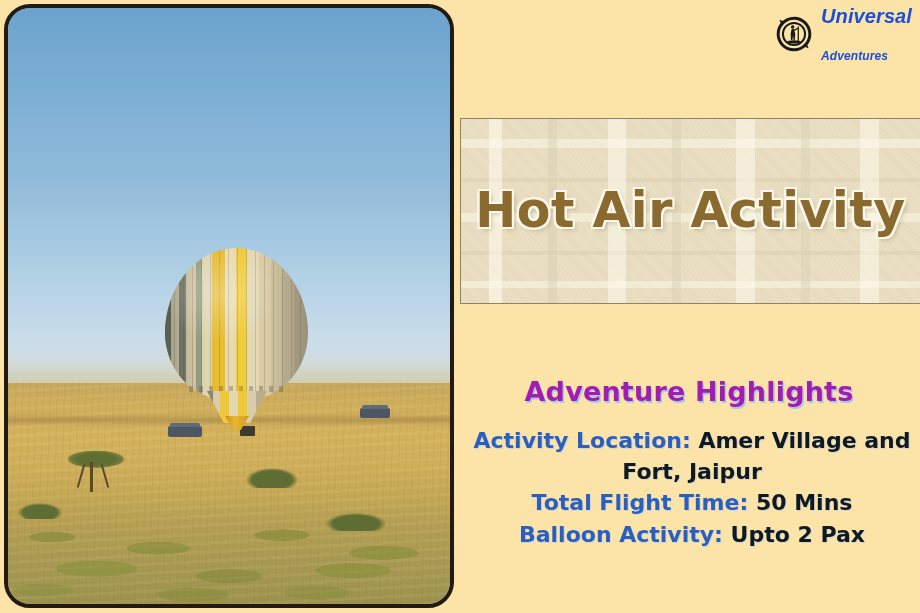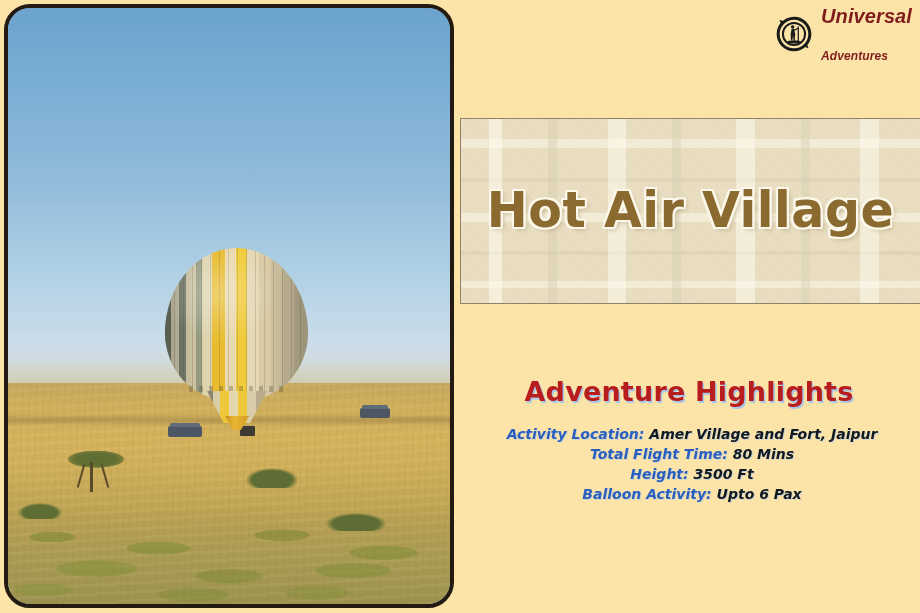--- a/index.html
+++ b/index.html
@@ -231,21 +231,21 @@
     display:flex; align-items:center; gap:7px;
   }
   .logo-mark {
     width:40px; height:40px; flex:none;
   }
   .logo-text {
     display:flex; flex-direction:column;
     line-height: 1.0;
     font-weight: 800;
     font-style: italic;
-    color: #7f1d1d;
+    color: #1d4ed8;
     letter-spacing: .1px;
     gap: 24px;
   }
   .logo-text .l1 { font-size: 20px; }
   .logo-text .l2 { font-size: 12px; }
 
   
   .title-box {
     position:absolute;
     left: 2px; top: 118px;
@@ -306,37 +306,36 @@
   }
 
   
   .highlights-heading {
     position:absolute;
     left:0; right:0; top: 376px;
     text-align:center;
     font-family: "DejaVu Sans", sans-serif;
     font-weight:700;
     font-size: 27px;
-    color: #b91c1c;
+    color: #a21caf;
     text-shadow: 1.5px 1.5px 0 rgba(160,195,240,.9);
     letter-spacing: .2px;
   }
   .highlights-list {
     position:absolute;
     left: 14px; right: 8px; top: 425px;
     text-align:center;
   }
   .hl-row {
     font-family: "DejaVu Sans", sans-serif;
     font-weight: 700;
-    font-size: 14px;
+    font-size: 22px;
     line-height: 1.42;
     color: #121a26;
     text-shadow: 1px 1px 0 rgba(170,200,240,.55);
-    font-style: italic;
   }
   .hl-label { color: #2a5fbf; }
   .hl-value { color: #101820; }
 </style>
 </head>
 <body>
 
 <div class="photo-card">
   <div class="photo">
     <div class="sky"></div>
@@ -391,37 +390,33 @@
       <path d="M23.7 19.0 L28.4 16.4 L29.2 17.7 L24.4 20.4 Z" fill="#1a1a1a"></path>
       <rect x="28.4" y="15.0" width="1.5" height="17.5" fill="#1a1a1a"></rect>
     </svg>
     <div class="logo-text">
       <span class="l1">Universal</span>
       <span class="l2">Adventures</span>
     </div>
   </div>
 
   <div class="title-box">
-    <div class="title-line">Hot Air Village</div>
+    <div class="title-line">Hot Air Activity</div>
   </div>
 
   <div class="highlights-heading">Adventure Highlights</div>
 
   <div class="highlights-list">
     <div class="hl-row">
       <span class="hl-label">Activity Location:</span>
       <span class="hl-value">Amer Village and Fort, Jaipur</span>
     </div>
     <div class="hl-row">
       <span class="hl-label">Total Flight Time:</span>
-      <span class="hl-value">80 Mins</span>
-    </div>
-    <div class="hl-row">
-      <span class="hl-label">Height:</span>
-      <span class="hl-value">3500 Ft</span>
+      <span class="hl-value">50 Mins</span>
     </div>
     <div class="hl-row">
       <span class="hl-label">Balloon Activity:</span>
-      <span class="hl-value">Upto 6 Pax</span>
+      <span class="hl-value">Upto 2 Pax</span>
     </div>
   </div>
 
 </div>
 
 </body></html>

